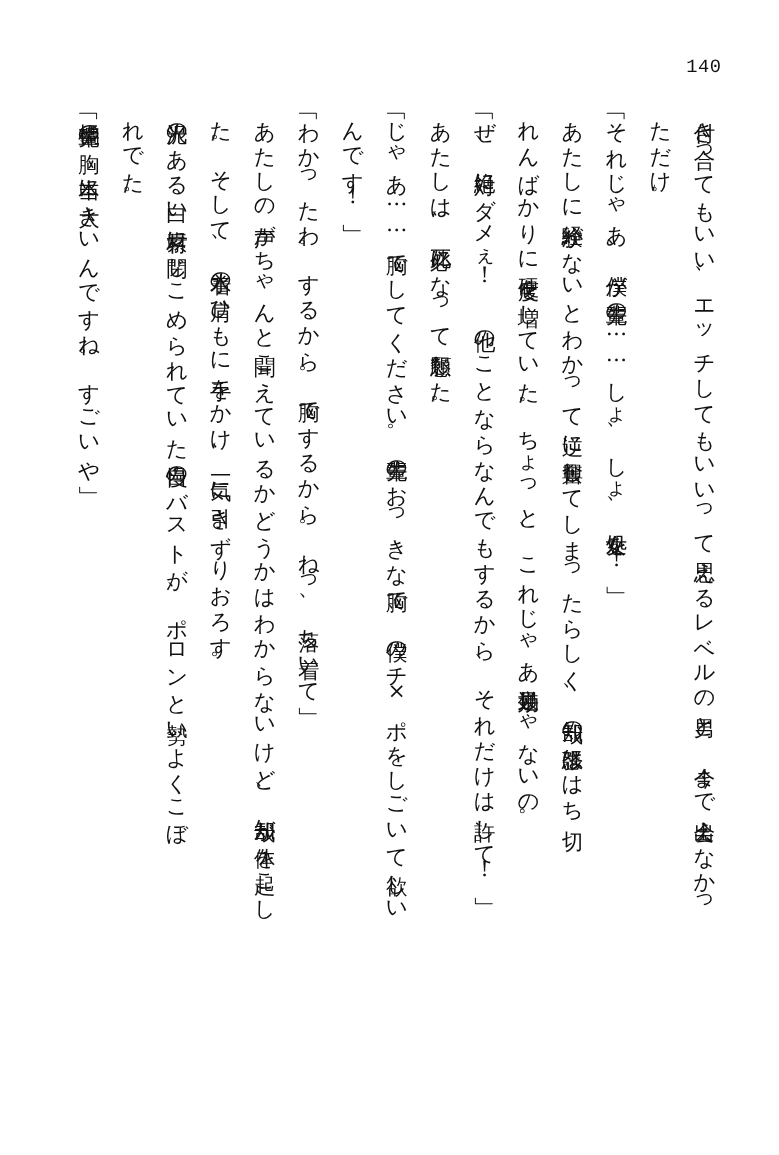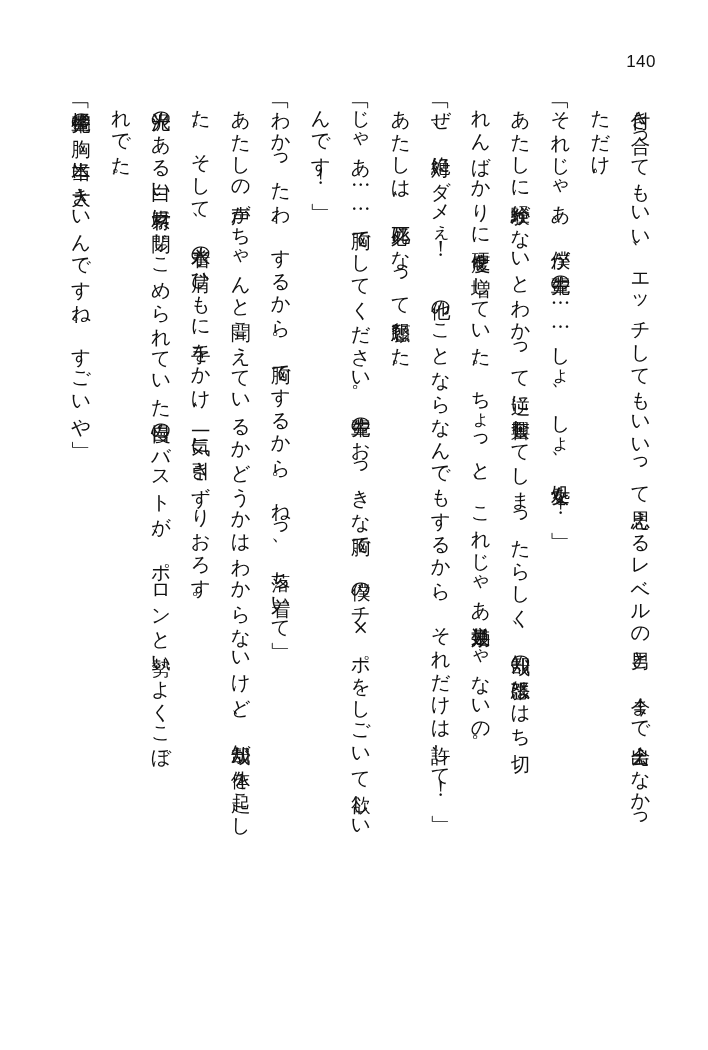--- a/index.html
+++ b/index.html
@@ -19,21 +19,21 @@
     width: 708px;
     height: 1050px;
     background: #ffffff;
     box-sizing: border-box;
   }
   .page-number {
     position: absolute;
     top: 52px;
     right: 52px;
     font-size: 17px;
-    font-family: Liberation Sans, sans-serif;
+    font-family: Liberation Mono, monospace;
     letter-spacing: 0.5px;
     color: #111111;
   }
   .body-text {
     position: absolute;
     top: 96px;
     right: 48px;
     left: 62px;
     bottom: 36px;
     writing-mode: vertical-rl;

